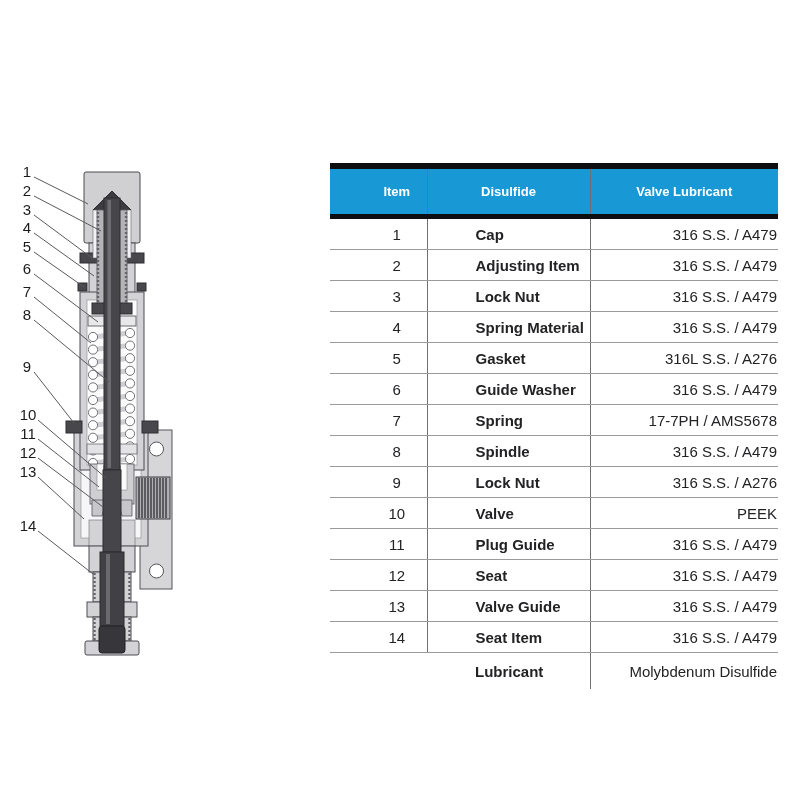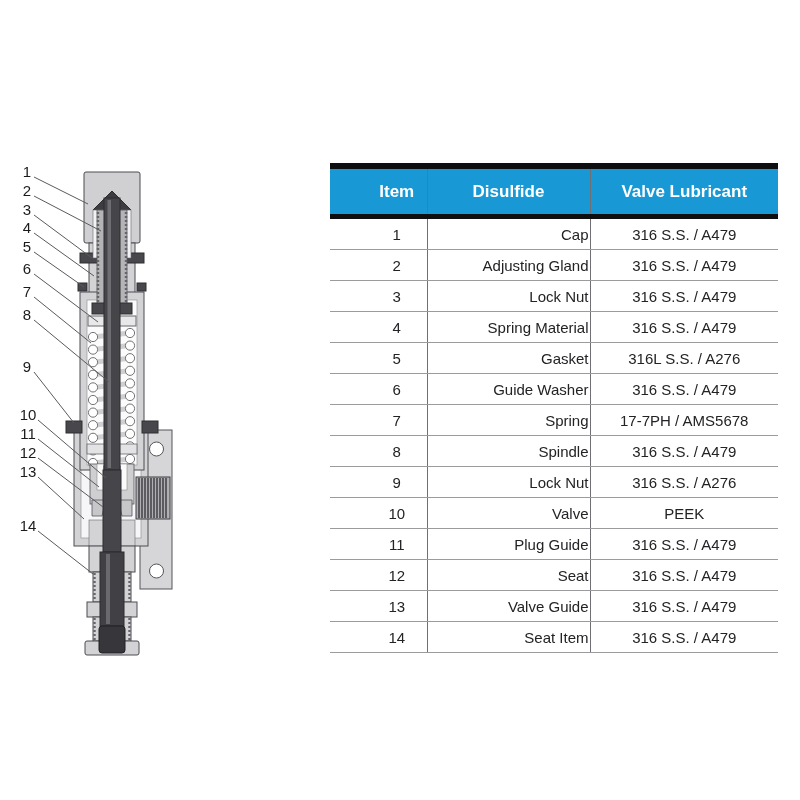--- a/index.html
+++ b/index.html
@@ -20,30 +20,30 @@
   .parts-table{
     position:absolute;left:330px;top:163px;width:448px;
     border-collapse:collapse;table-layout:fixed;
     border-top:6px solid var(--bar);
     font-size:15px;
   }
   .parts-table th{
     background:var(--header-bg);color:var(--header-text);
     font-weight:bold;height:43px;
     border-bottom:5px solid var(--bar);
-    text-align:center;font-size:17px;
+    text-align:center;font-size:13px;
   }
   .parts-table th.h-item{padding-left:38px;}
   .parts-table td{
     height:28px;border-bottom:1px solid var(--row-line);
     white-space:nowrap;overflow:hidden;
   }
   .parts-table td.item{text-align:center;padding-left:38px;}
-  .parts-table td.comp{text-align:right;padding-left:48px;}
-  .parts-table td.mat{text-align:center;}
+  .parts-table td.comp{text-align:left;padding-left:48px;font-weight:bold;}
+  .parts-table td.mat{text-align:right;}
   .parts-table th.h-comp, .parts-table th.h-mat,
   .parts-table td.comp, .parts-table td.mat{border-left:1px solid var(--col-line);}
   .parts-table tr.lube-row td{border-bottom:none;height:34px;}
   .parts-table tr.lube-row td.comp{border-left:none;}
   svg text.callout{font-family:"Liberation Sans",sans-serif;font-size:15px;fill:#1b1b1e;}
 </style>
 </head>
 <body>
 
 <div class="diagram-wrap">
@@ -235,21 +235,21 @@
     </tr>
   </thead>
   <tbody>
     <tr>
         <td class="item">1</td>
         <td class="comp">Cap</td>
         <td class="mat">316 S.S. / A479</td>
       </tr>
     <tr>
         <td class="item">2</td>
-        <td class="comp">Adjusting Gland</td>
+        <td class="comp">Adjusting Item</td>
         <td class="mat">316 S.S. / A479</td>
       </tr>
     <tr>
         <td class="item">3</td>
         <td class="comp">Lock Nut</td>
         <td class="mat">316 S.S. / A479</td>
       </tr>
     <tr>
         <td class="item">4</td>
         <td class="comp">Spring Material</td>
@@ -298,14 +298,19 @@
     <tr>
         <td class="item">13</td>
         <td class="comp">Valve Guide</td>
         <td class="mat">316 S.S. / A479</td>
       </tr>
     <tr>
         <td class="item">14</td>
         <td class="comp">Seat Item</td>
         <td class="mat">316 S.S. / A479</td>
       </tr>
+    <tr class="lube-row">
+        <td class="item"></td>
+        <td class="comp">Lubricant</td>
+        <td class="mat">Molybdenum Disulfide</td>
+      </tr>
   </tbody>
 </table>
 
 </body></html>

